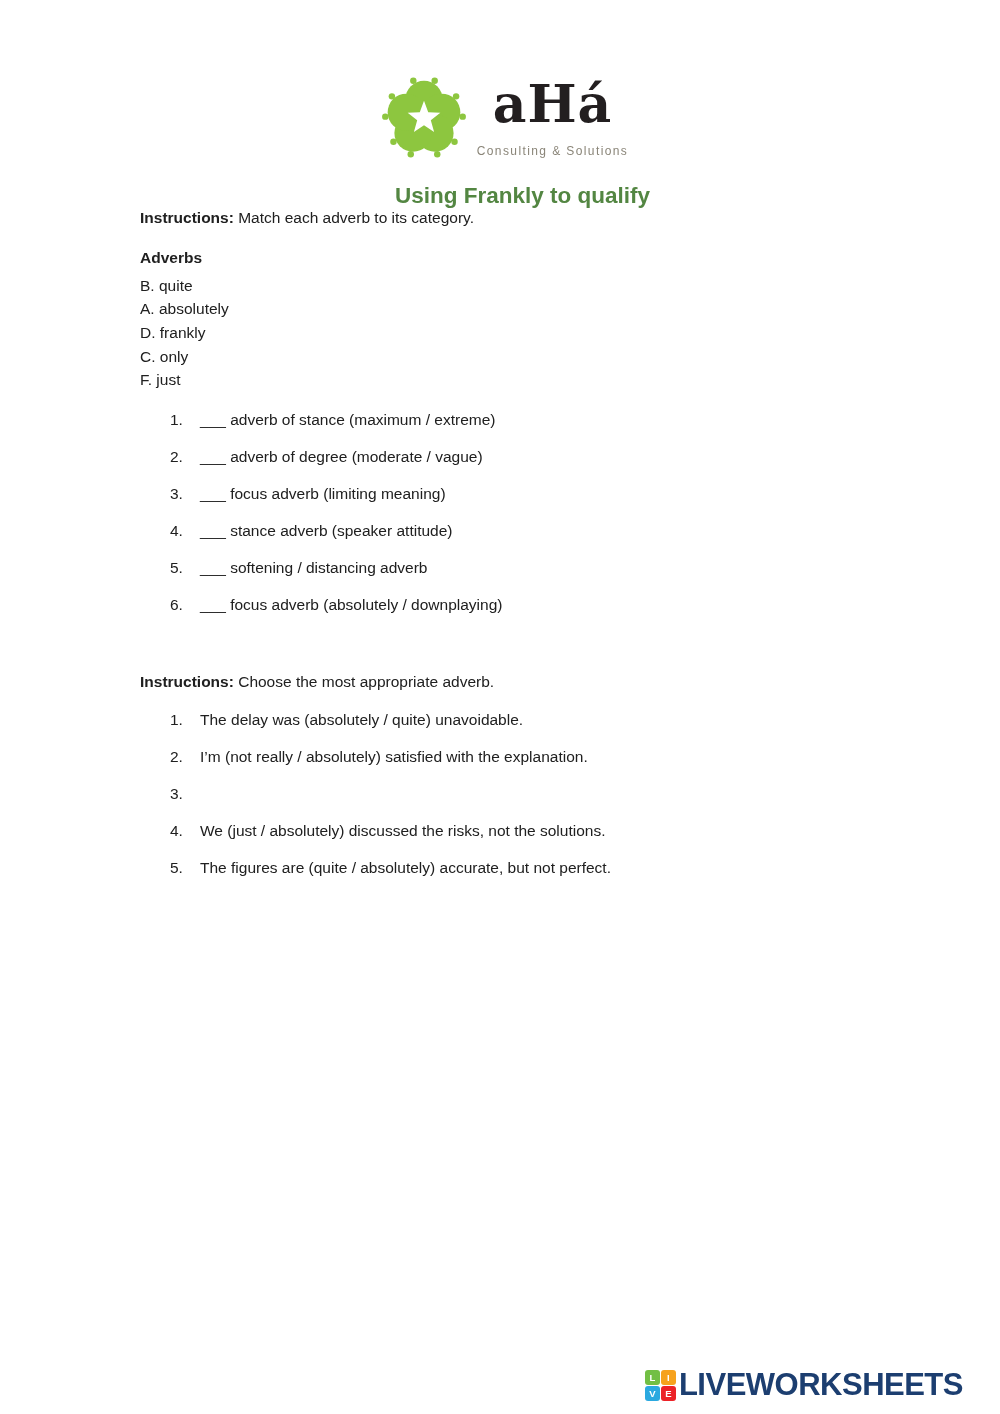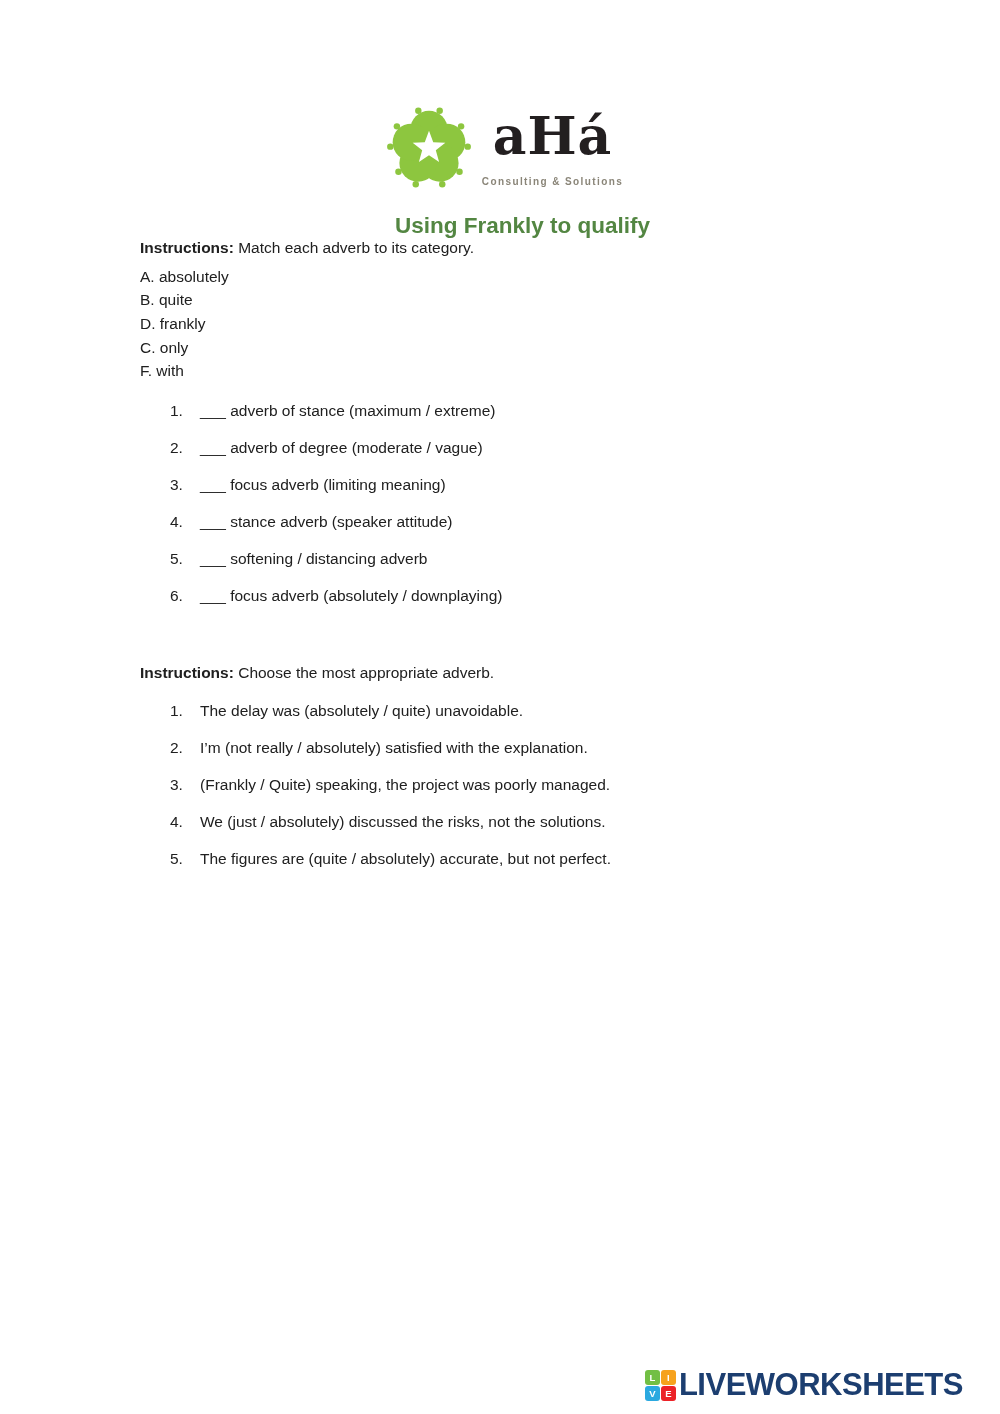--- a/index.html
+++ b/index.html
@@ -16,41 +16,41 @@
   *{margin:0;padding:0;box-sizing:border-box;}
   html,body{background:#ffffff;}
   body{
     width:1000px;height:1414px;
     position:relative;
     font-family:"Liberation Sans", sans-serif;
     color:var(--text-color);
     overflow:hidden;
   }
   .content{
-    padding:105px 95px 0 140px;
+    padding:75px 95px 0 140px;
   }
   
   .logo-row{
     display:flex;align-items:center;justify-content:center;
     gap:10px;
     position:relative;left:-18px;
     height:86px;
   }
   .logo-mark{width:86px;height:86px;flex:0 0 auto;}
   .logo-textcol{display:flex;flex-direction:column;align-items:center;}
   .logo-brand{
     font-family:"DejaVu Serif","Liberation Serif",serif;
     font-weight:700;
     font-size:52px;line-height:1.0;
     color:#231f20;
     letter-spacing:1px;
   }
   .logo-tagline{
-    font-size:10px;
-    font-weight:700;
+    font-size:12px;
+    font-weight:400;
     color:var(--tagline-gray);
     letter-spacing:1.4px;
     margin-top:14px;
     white-space:nowrap;
   }
   
   .title{
     margin-top:22px;
     text-align:center;
     font-size:22.5px;
@@ -148,26 +148,27 @@
     <div class="logo-textcol">
       <div class="logo-brand">aHá</div>
       <div class="logo-tagline">Consulting &amp; Solutions</div>
     </div>
   </div>
 
   <h1 class="title">Using Frankly to qualify</h1>
 
   <p class="instr"><b>Instructions:</b> <span>Match each adverb to its category.</span></p>
 
+  <div class="subhead">Adverbs</div>
   <div class="plainlist">
+    <div class="pitem">B. quite</div>
     <div class="pitem">A. absolutely</div>
-    <div class="pitem">B. quite</div>
     <div class="pitem">D. frankly</div>
     <div class="pitem">C. only</div>
-    <div class="pitem">F. with</div>
+    <div class="pitem">F. just</div>
   </div>
 
   <div class="numlist">
     <div class="nitem">
         <span class="num">1.</span>
         <span>___ adverb of stance (maximum / extreme)</span>
       </div>
     <div class="nitem">
         <span class="num">2.</span>
         <span>___ adverb of degree (moderate / vague)</span>
@@ -198,21 +199,20 @@
     <div class="nitem">
         <span class="num">1.</span>
         <span>The delay was (absolutely / quite) unavoidable.</span>
       </div>
     <div class="nitem">
         <span class="num">2.</span>
         <span>I’m (not really / absolutely) satisfied with the explanation.</span>
       </div>
     <div class="nitem">
         <span class="num">3.</span>
-        <span>(Frankly / Quite) speaking, the project was poorly managed.</span>
       </div>
     <div class="nitem">
         <span class="num">4.</span>
         <span>We (just / absolutely) discussed the risks, not the solutions.</span>
       </div>
     <div class="nitem">
         <span class="num">5.</span>
         <span>The figures are (quite / absolutely) accurate, but not perfect.</span>
       </div>
   </div>

